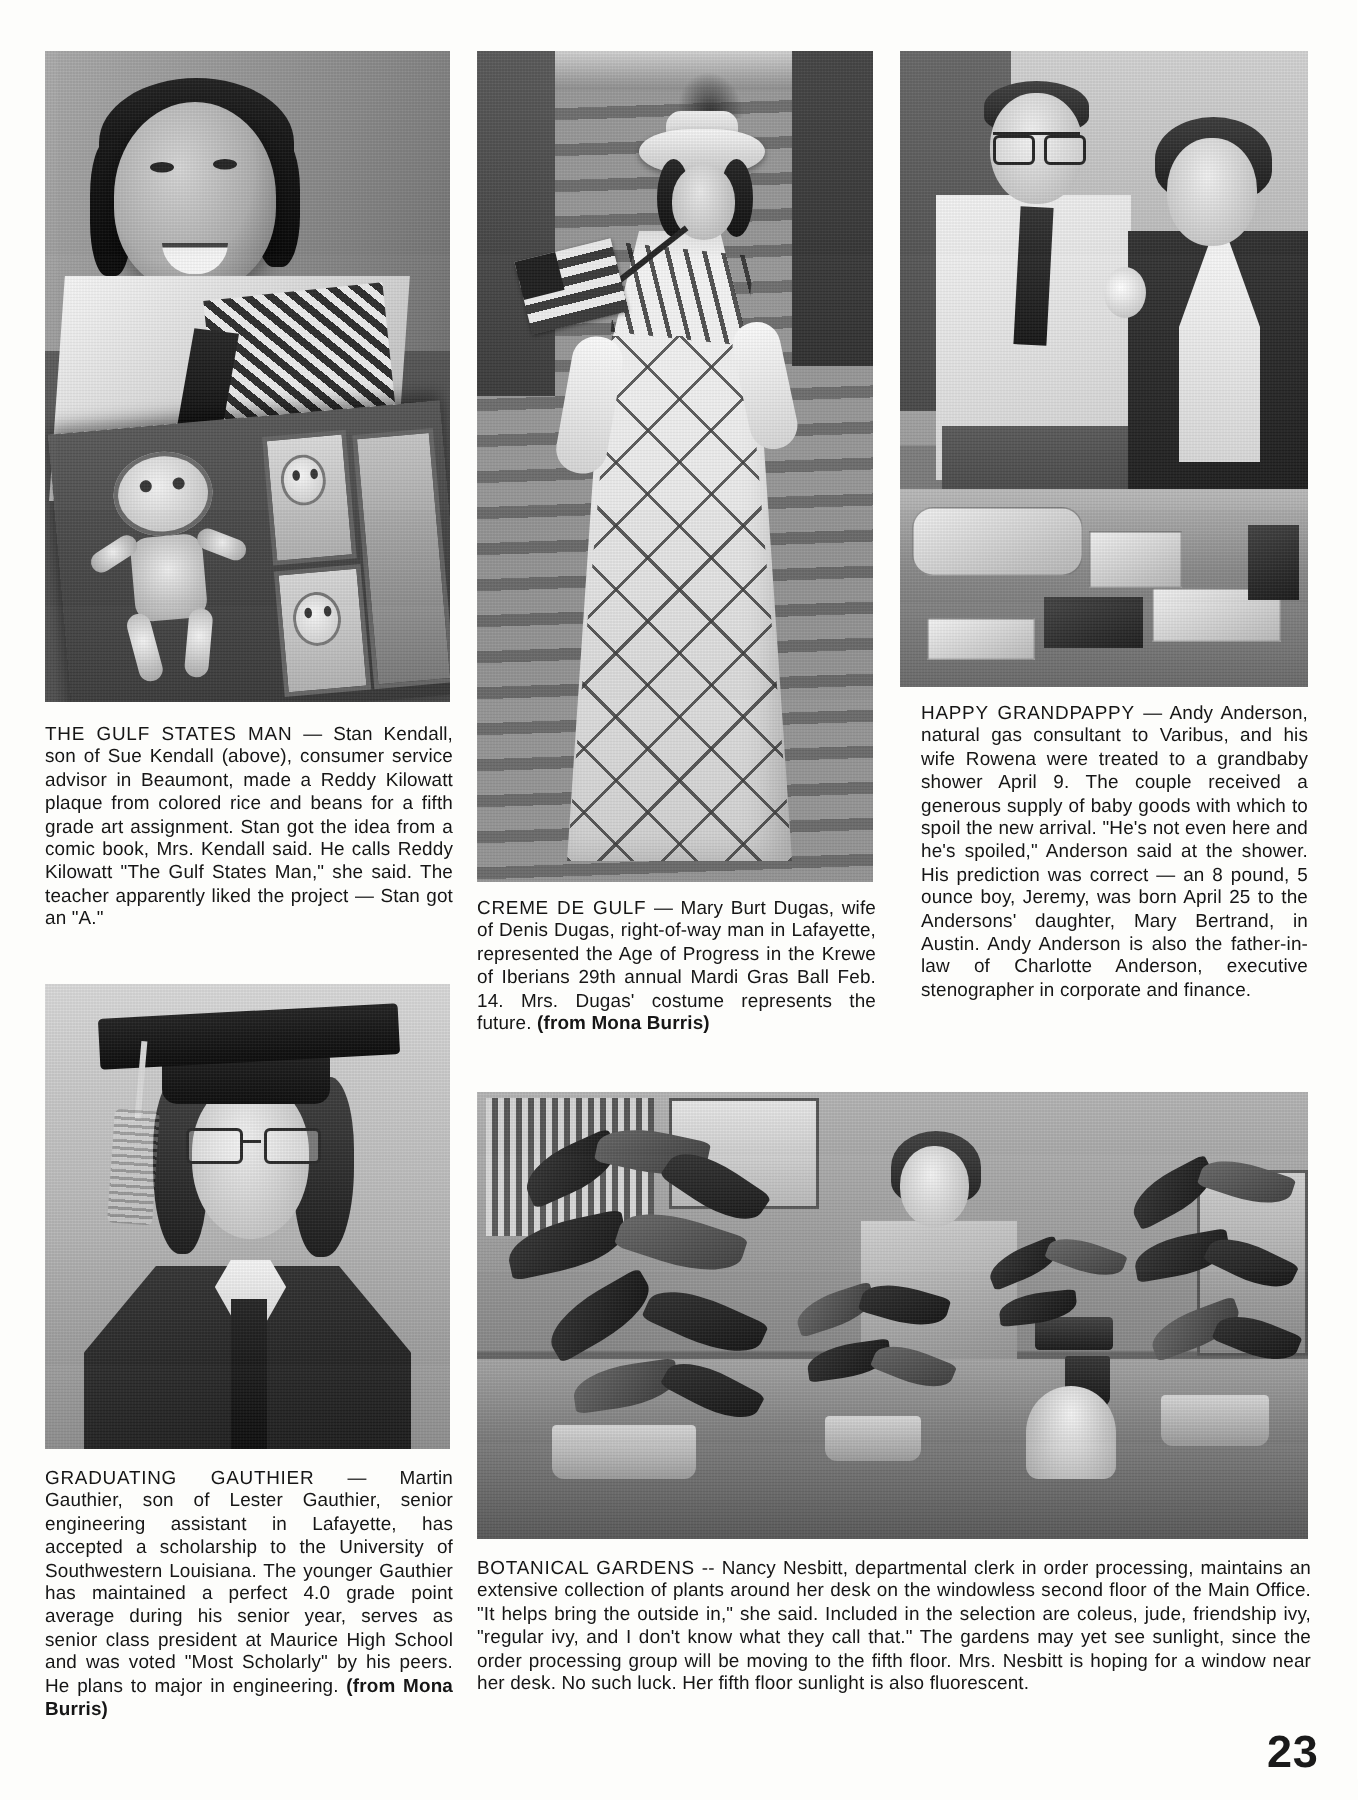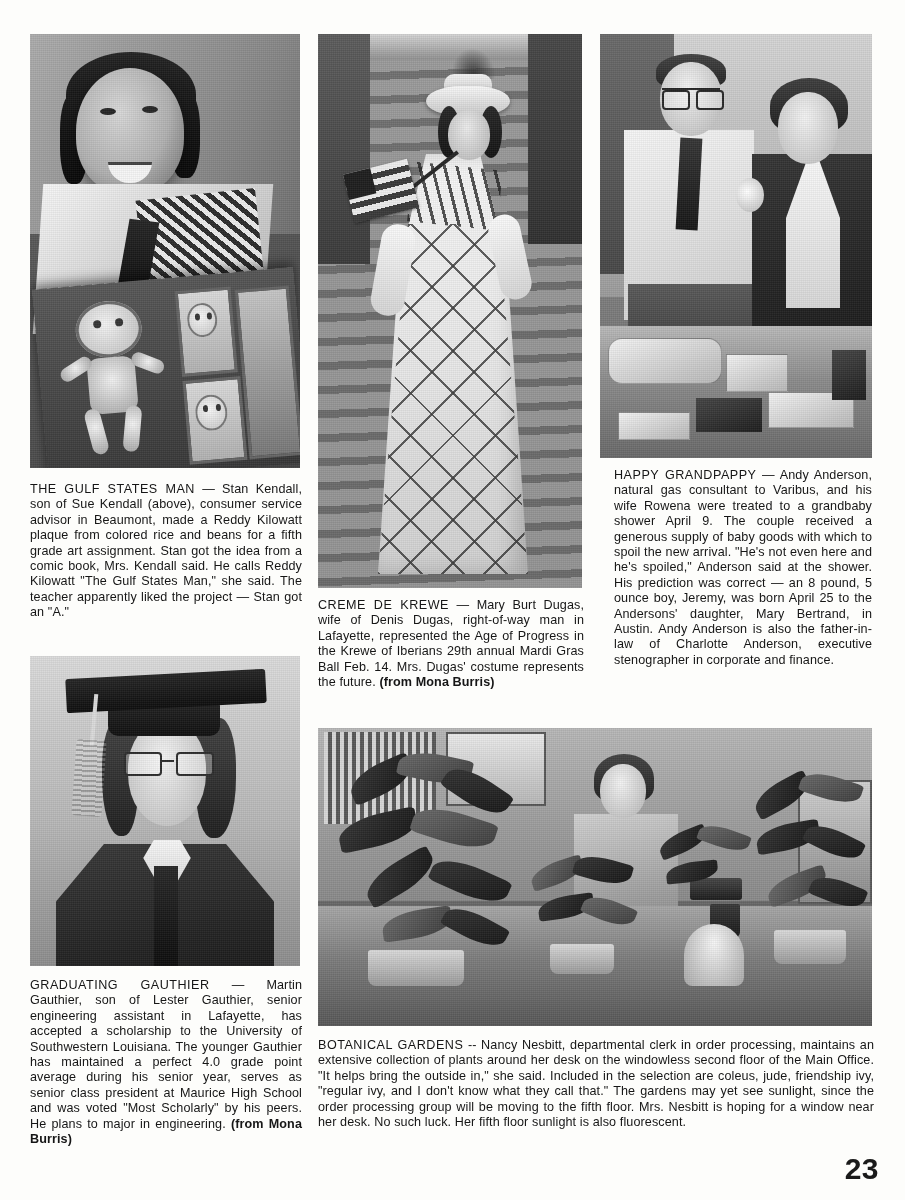--- a/index.html
+++ b/index.html
@@ -559,21 +559,21 @@
     <div class="p2-hairR"></div>
     <div class="p2-face"></div>
     <div class="p2-flagpole"></div>
     <div class="p2-flag">
         <div class="p2-flag-canton"></div>
       </div>
     <div class="grain"></div>
   </div>
 
   <div class="caption" id="caption-creme-de-krewe" style="left:318px; top:598px; width:266px;">
-    <span><span class="lead">CREME DE KREWE</span> — Mary Burt Dugas, wife of Denis Dugas, right-of-way man in Lafayette, represented the Age of Progress in the Krewe of Iberians 29th annual Mardi Gras Ball Feb. 14. Mrs. Dugas' costume represents the future.</span>
+    <span><span class="lead">CREME DE GULF</span> — Mary Burt Dugas, wife of Denis Dugas, right-of-way man in Lafayette, represented the Age of Progress in the Krewe of Iberians 29th annual Mardi Gras Ball Feb. 14. Mrs. Dugas' costume represents the future.</span>
     <span class="credit">(from Mona Burris)</span>
   </div>
 
   <div class="photo" id="photo-happy-grandpappy">
     <div class="p3-wall"></div>
     <div class="p3-door"></div>
     <div class="p3-man-body"></div>
     <div class="p3-man-pants"></div>
     <div class="p3-man-tie"></div>
     <div class="p3-man-hair"></div>

